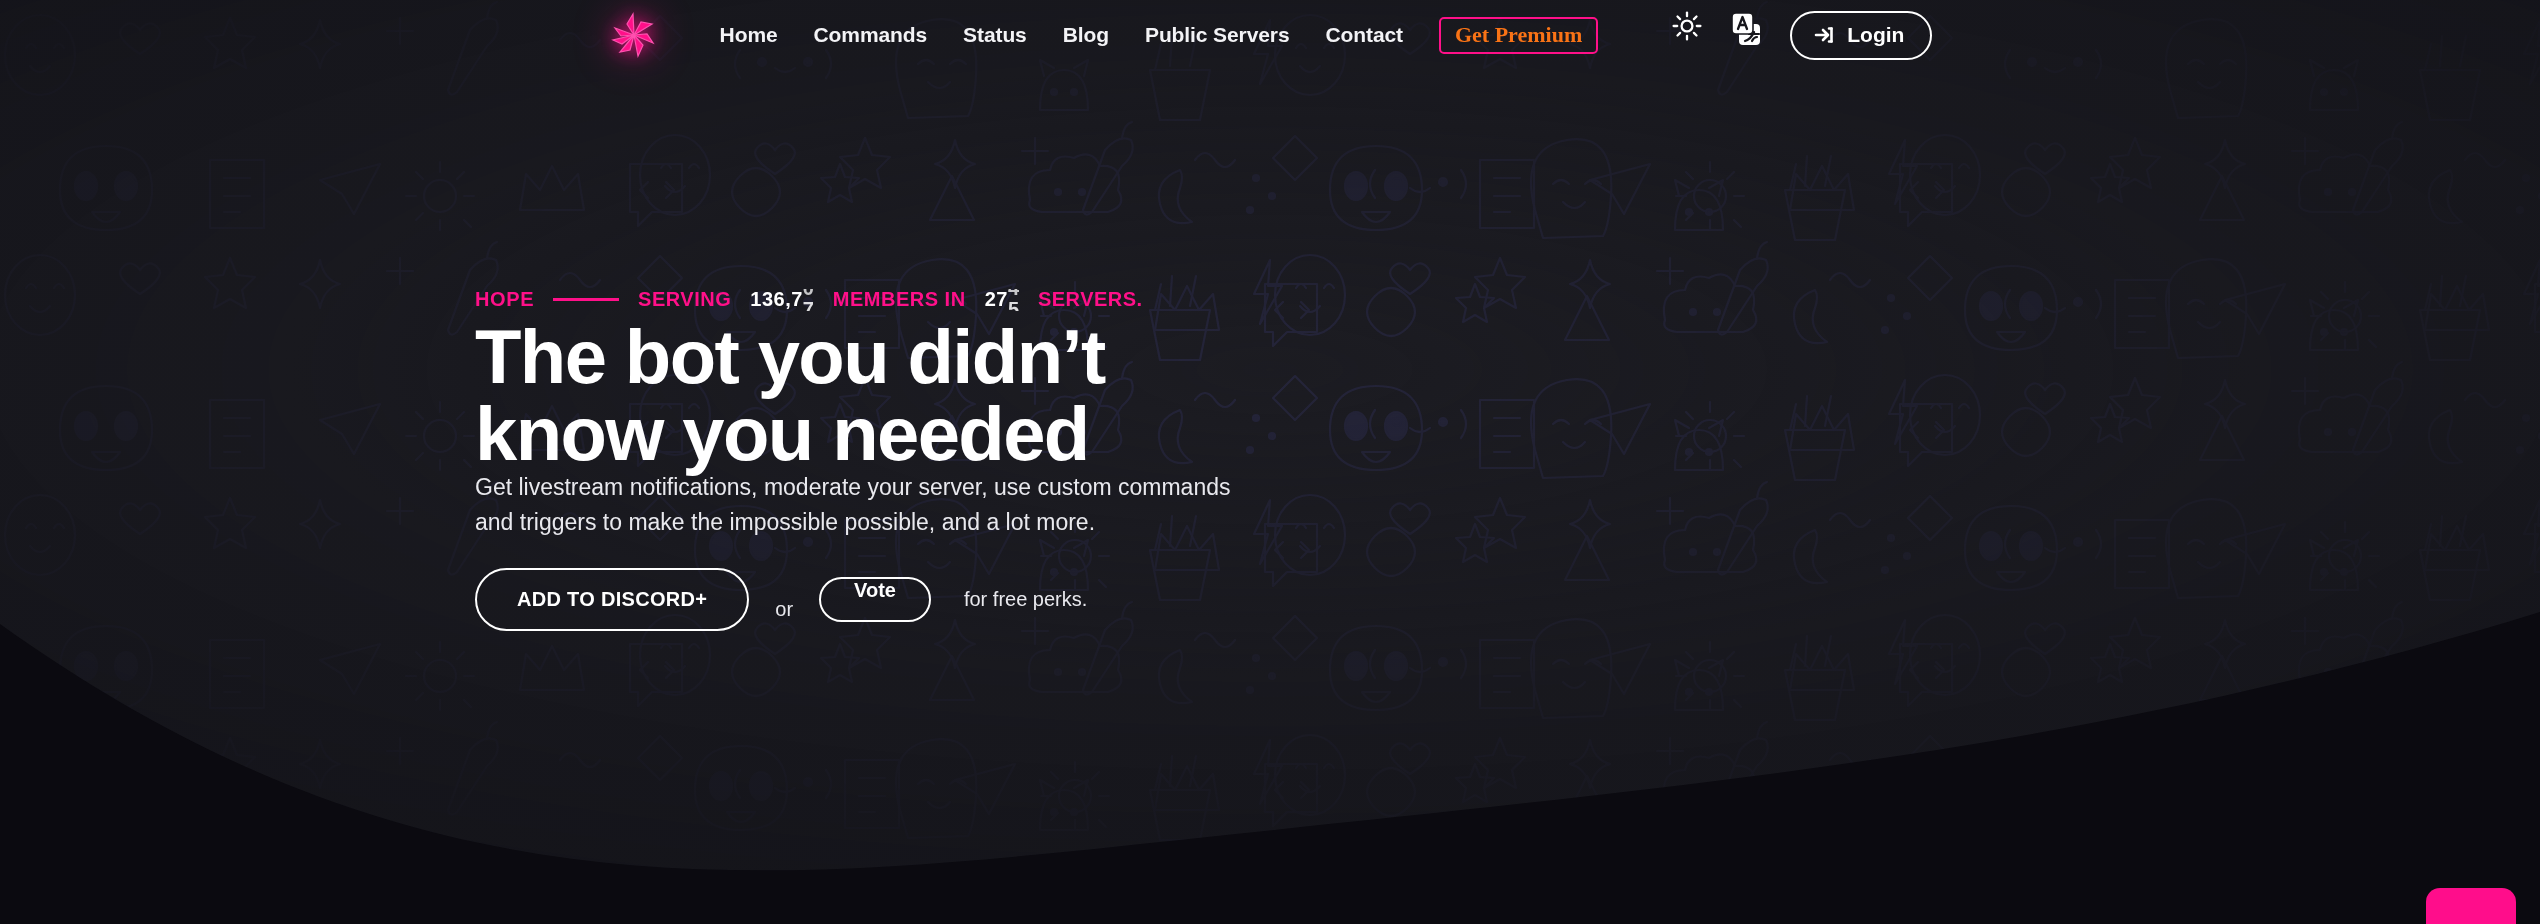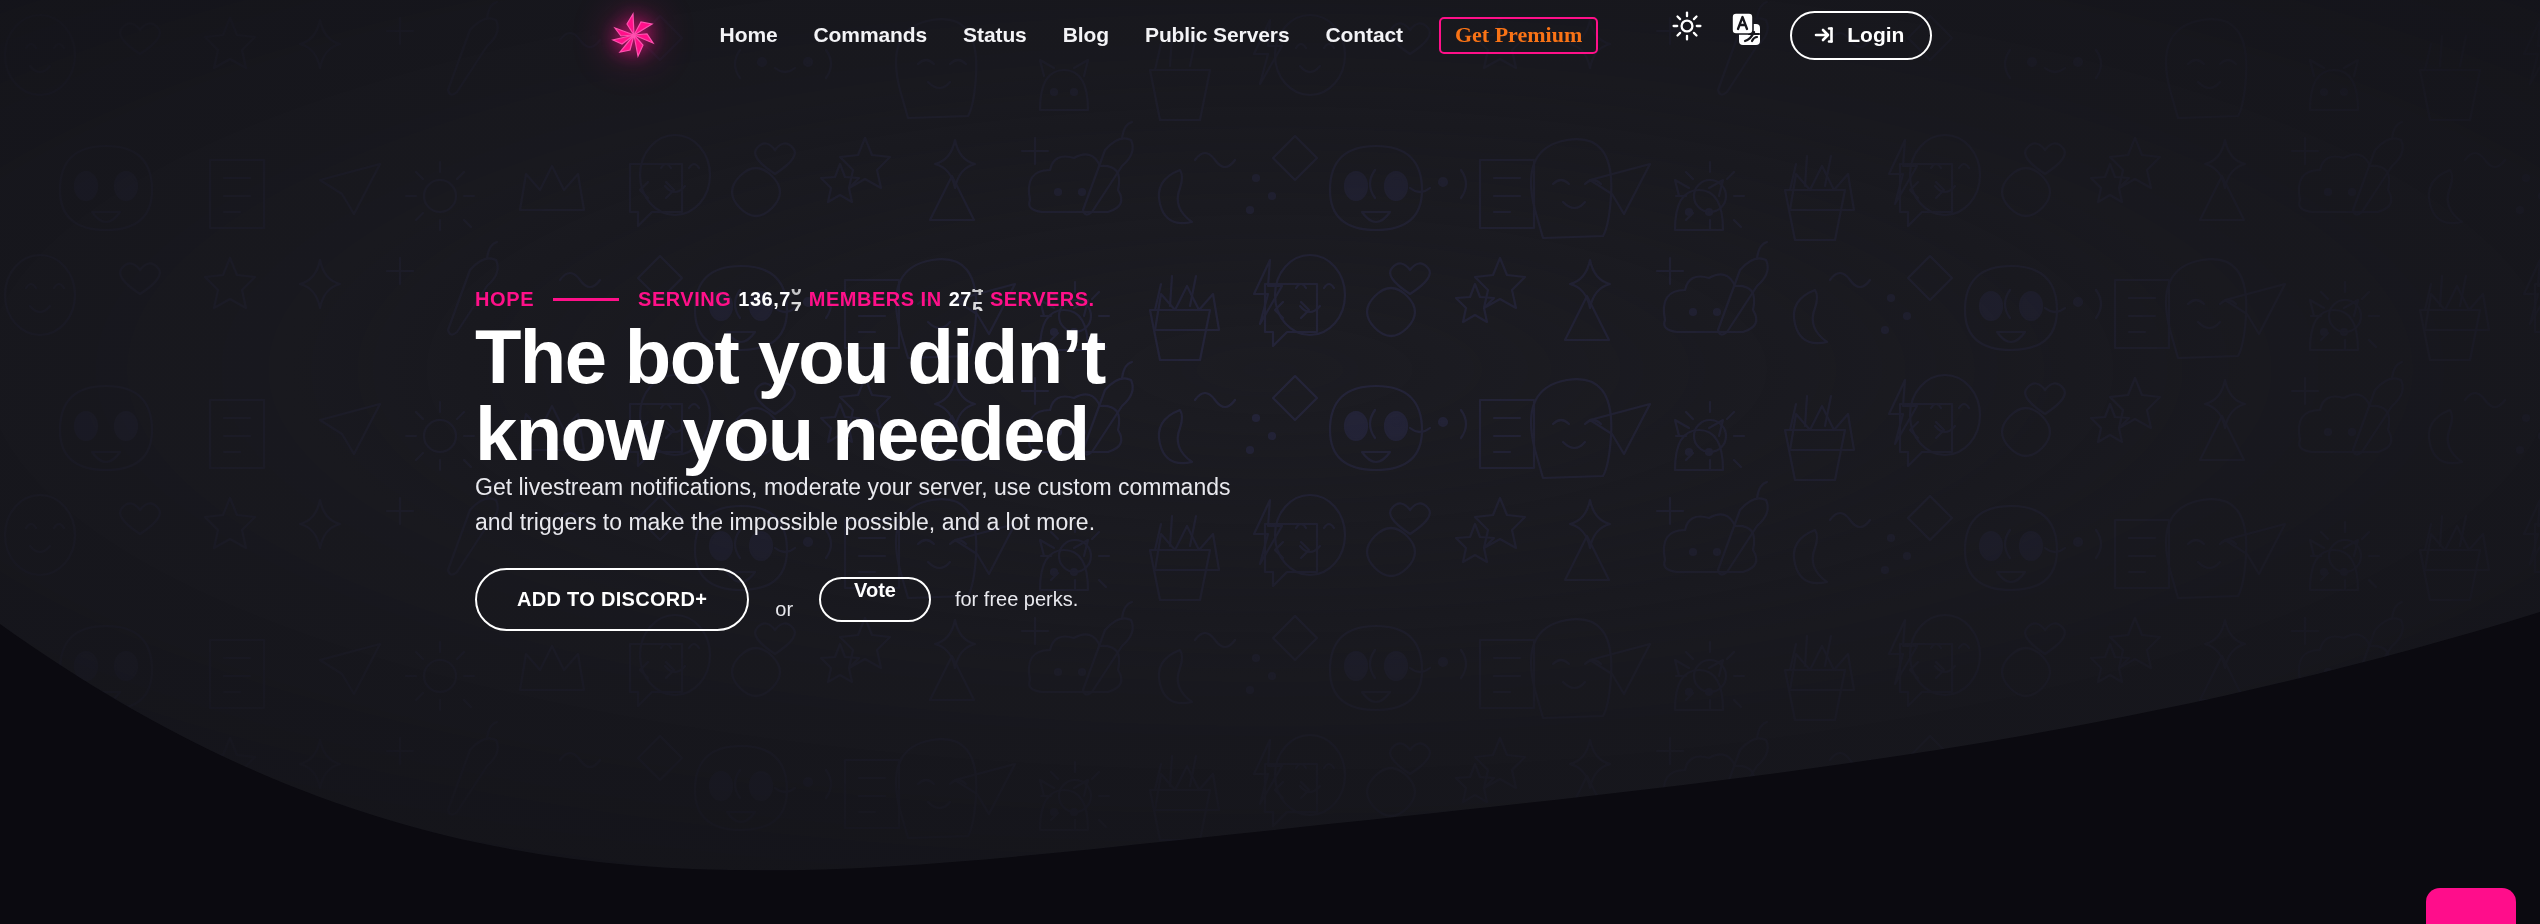--- a/index.html
+++ b/index.html
@@ -146,21 +146,21 @@
     width:66px; height:3px;
     background:#ff1089;
     margin:0 19px;
     display:inline-block;
   }
   .eyebrow-text {
     color:#ff1089;
     font-size:20px;
     font-weight:600;
     letter-spacing:0.5px;
-    display:flex; align-items:baseline; gap:7px;
+    display:flex; align-items:baseline; gap:19px;
   }
   .counter {
     color:#ffffff;
     font-weight:800;
     font-size:20px;
     display:inline-flex;
     align-items:center;
     position:relative;
   }
   .roll {
@@ -227,21 +227,21 @@
   }
   .or-text {
     color:#e9e9ee;
     font-size:20px;
     margin-left:26px;
     margin-top:20px;
   }
   .perks-text {
     color:#e9e9ee;
     font-size:20px;
-    margin-left:24px;
+    margin-left:33px;
   }
 
   
   .chat-widget {
     position:absolute;
     right:24px; bottom:0;
     width:90px; height:36px;
     background:#ff0d8b;
     border-radius:14px 14px 0 0;
     z-index:20;

